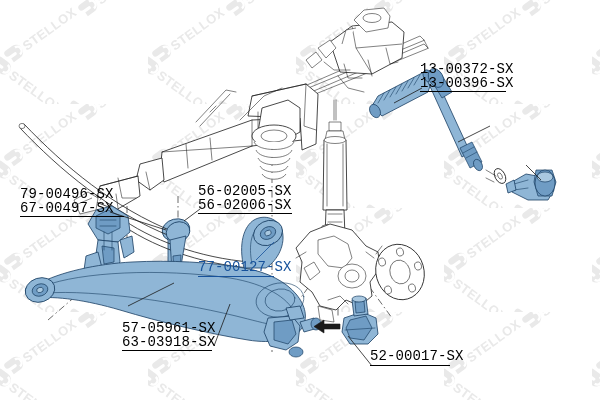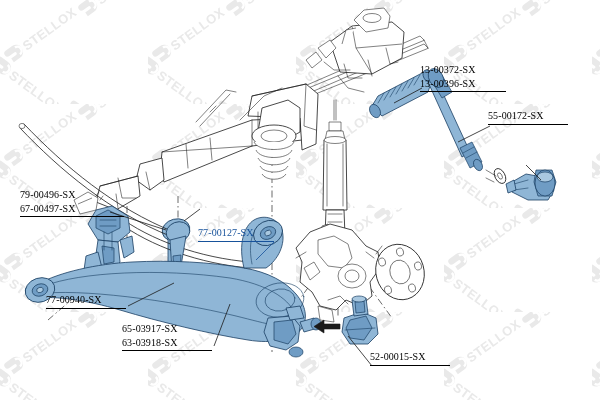--- a/index.html
+++ b/index.html
@@ -34,29 +34,30 @@
   }
   
   #labels {
     position: absolute;
     left: 0; top: 0;
     width: 600px; height: 400px;
     z-index: 3;
   }
   .label {
     position: absolute;
-    font-family: Liberation Serif, serif;
-    font-size: 10px;
+    font-family: Liberation Mono, monospace;
+    font-size: 14px;
     line-height: 13.5px;
     color: #000000;
     white-space: nowrap;
     letter-spacing: 0.1px;
   }
   .label.hl {
     color: #17529b;
+    margin-top: 35px;
   }
   .label .rule {
     display: block;
     height: 1px;
     background: #000000;
     margin-top: 1px;
   }
   .label.hl .rule {
     background: #17529b;
     height: 1.2px;
@@ -352,48 +353,45 @@
   </svg>
 
   <div id="labels">
 
     <div class="label" style="left:20px; top:188px;">
       <span>79-00496-SX</span><br>
       <span>67-00497-SX</span>
       <span class="rule" style="width:104px;"></span>
     </div>
 
+    <div class="label" style="left:198px; top:185px;">
+      <span>56-02005-SX</span><br>
+      <span>56-02006-SX</span>
+      <span class="rule" style="width:94px;"></span>
+    </div>
 
     <div class="label hl" style="left:198px; top:226px;">
       <span>77-00127-SX</span>
       <span class="rule" style="width:76px;"></span>
     </div>
 
-    <div class="label" style="left:46px; top:293px;">
-      <span>77-00940-SX</span>
-      <span class="rule" style="width:80px;"></span>
-    </div>
 
     <div class="label" style="left:122px; top:322px;">
-      <span>65-03917-SX</span><br>
+      <span>57-05961-SX</span><br>
       <span>63-03918-SX</span>
       <span class="rule" style="width:90px;"></span>
     </div>
 
     <div class="label" style="left:420px; top:63px;">
       <span>13-00372-SX</span><br>
       <span>13-00396-SX</span>
       <span class="rule" style="width:86px;"></span>
     </div>
 
-    <div class="label" style="left:488px; top:109px;">
-      <span>55-00172-SX</span>
-      <span class="rule" style="width:80px;"></span>
-    </div>
 
 
     <div class="label" style="left:370px; top:350px;">
-      <span>52-00015-SX</span>
+      <span>52-00017-SX</span>
       <span class="rule" style="width:80px;"></span>
     </div>
 
   </div>
 </div>
 
 </body></html>

